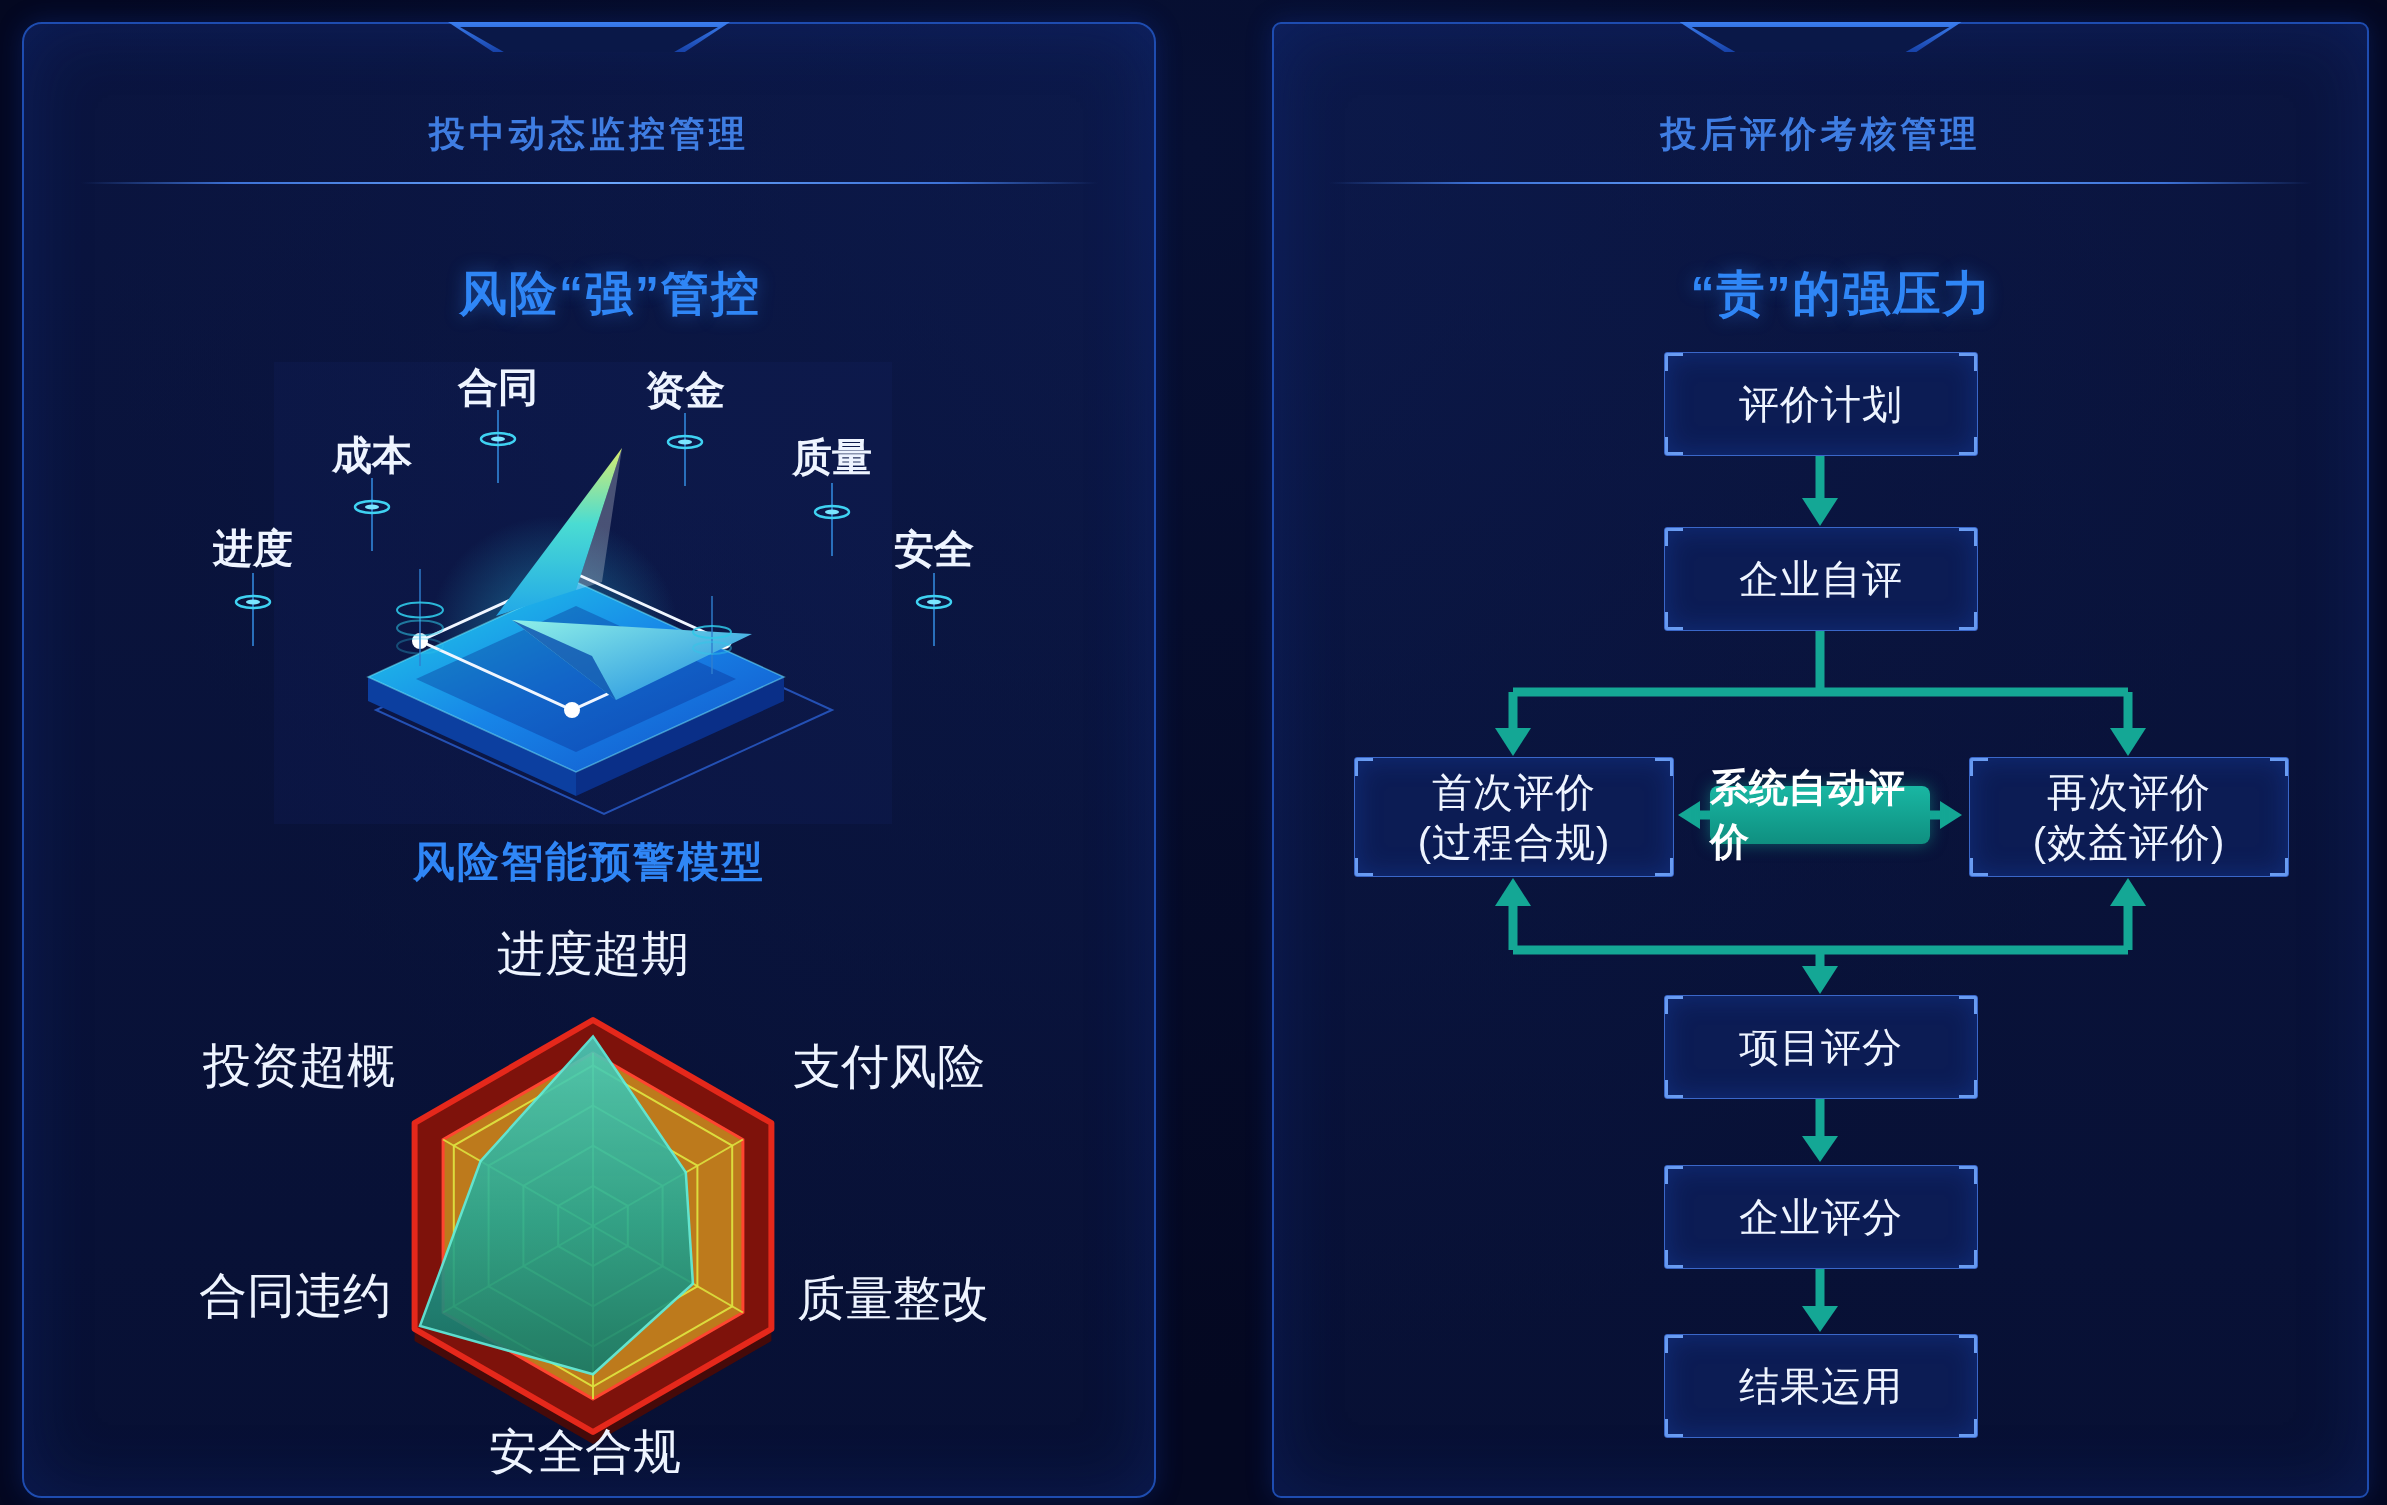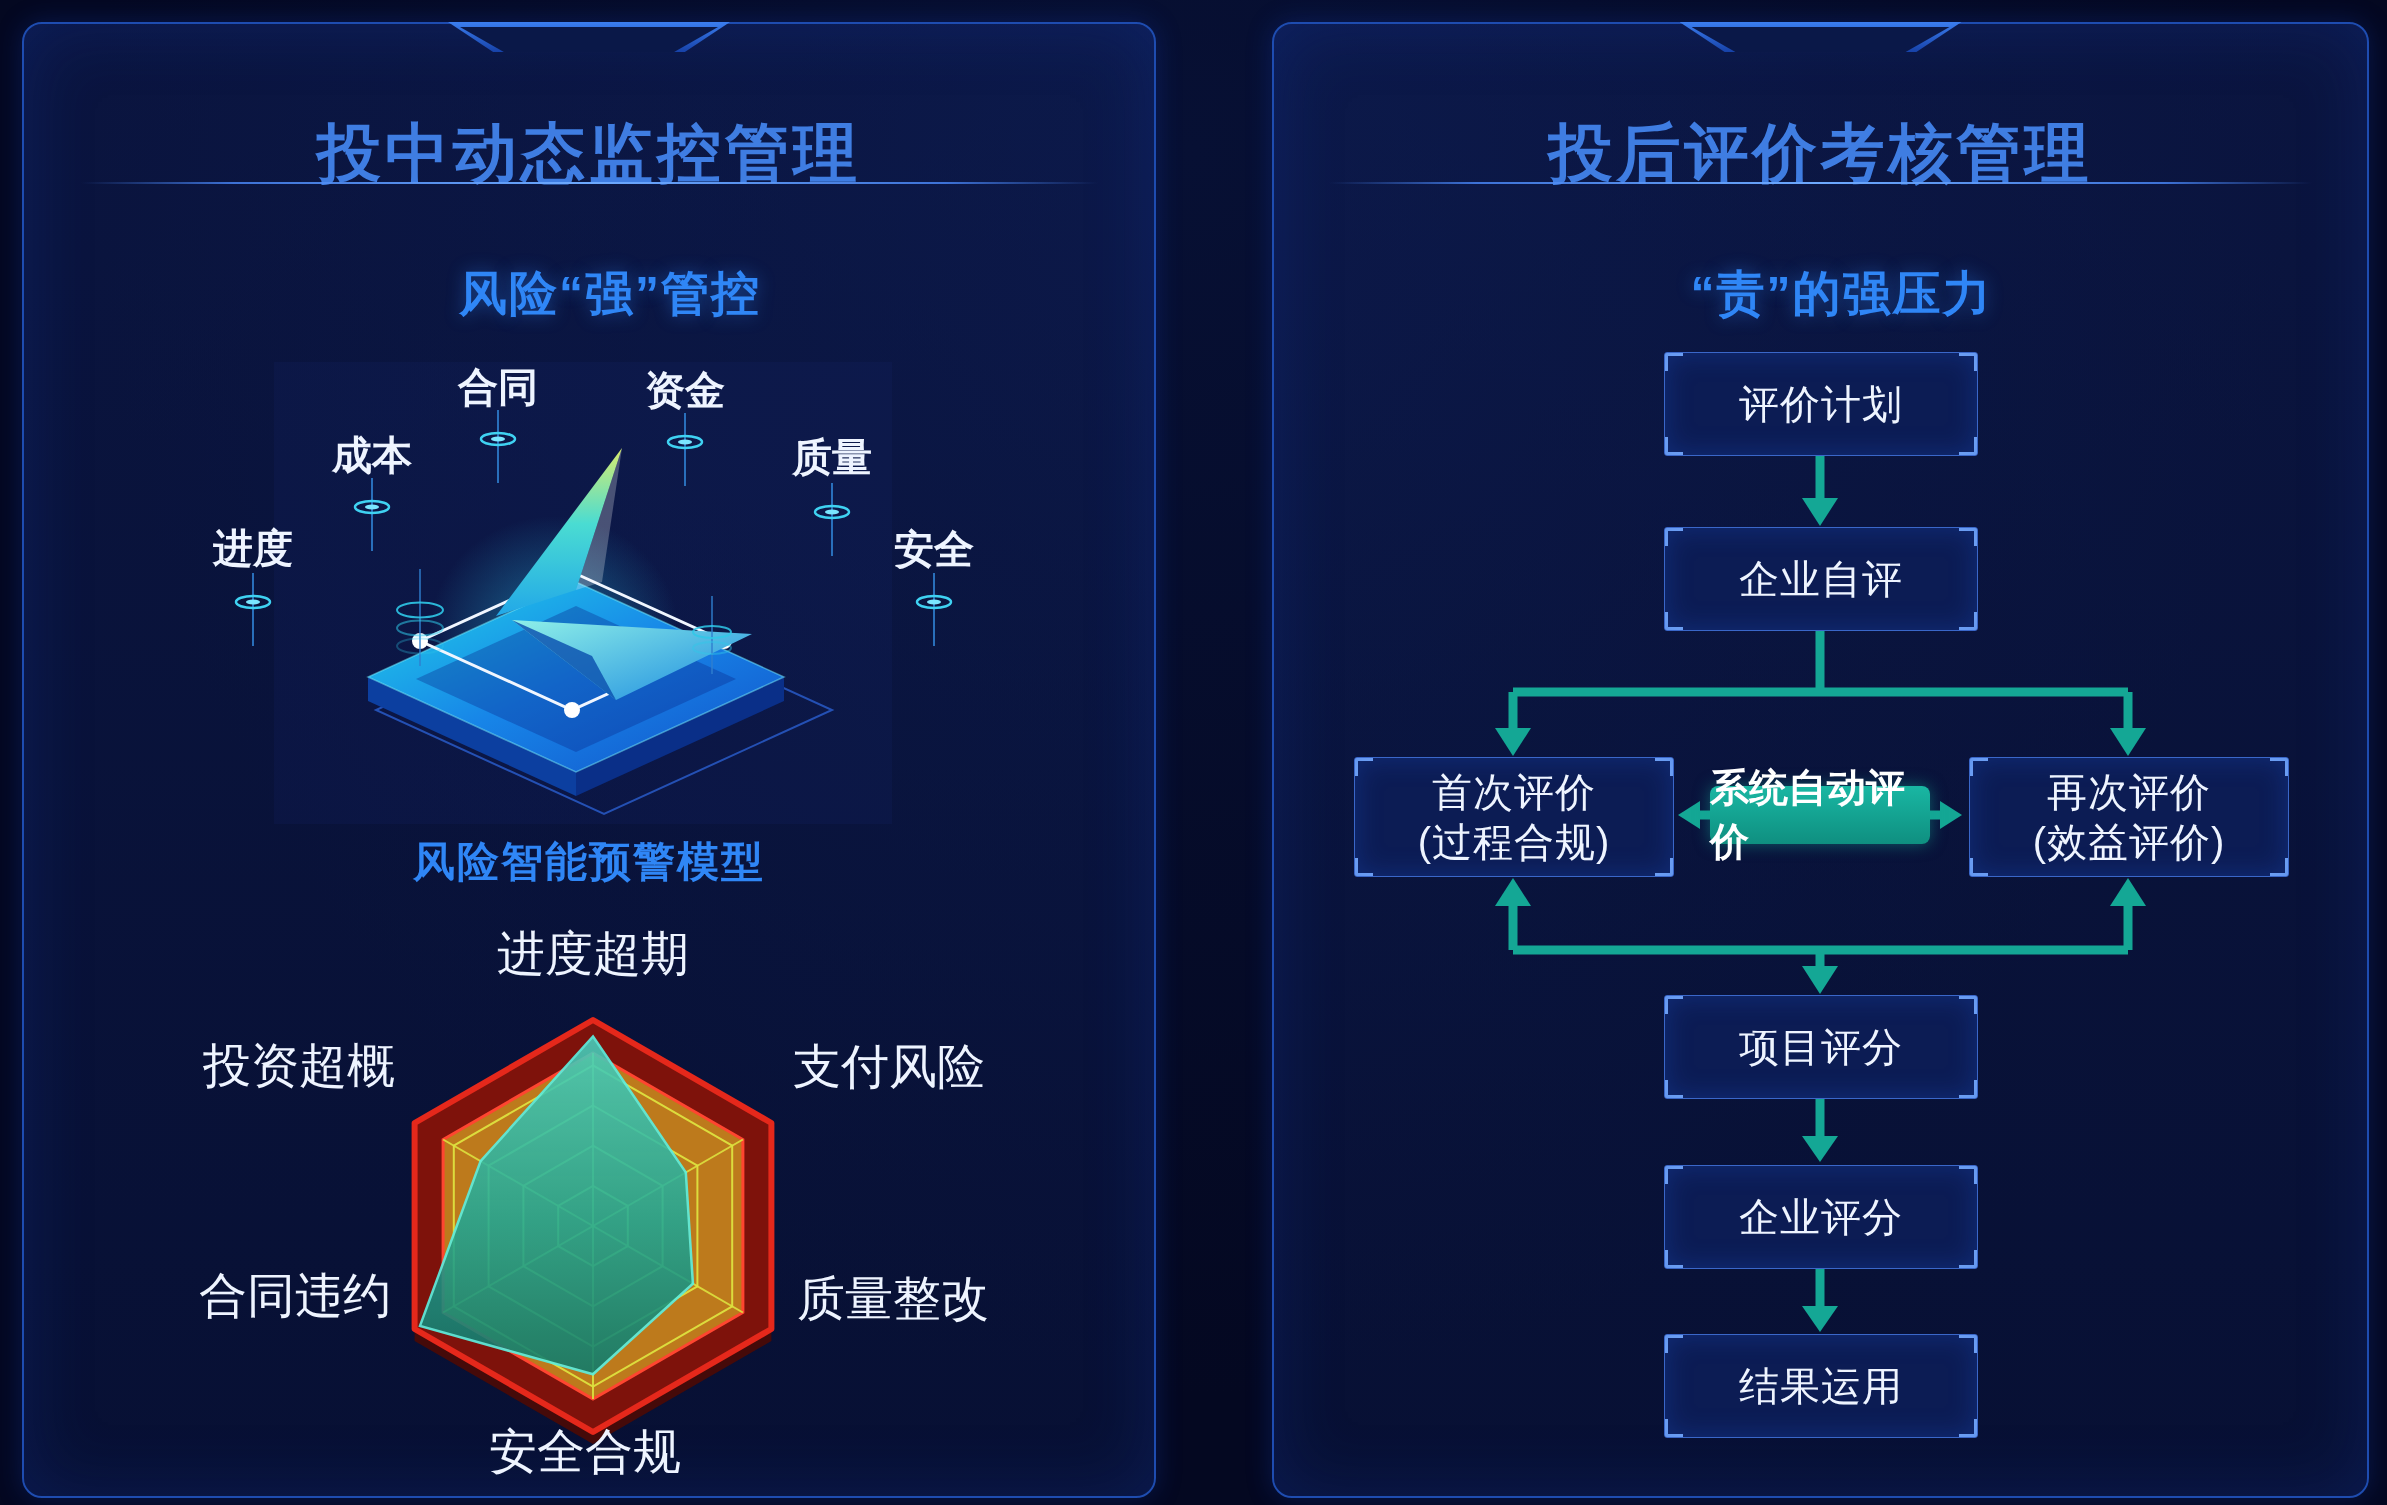--- a/index.html
+++ b/index.html
@@ -12,21 +12,21 @@
     font-family:"Liberation Sans", sans-serif;}
   .panel{position:absolute;top:22px;height:1472px;border:2px solid var(--panel-border);border-radius:20px;
     background:linear-gradient(180deg, rgba(20,40,110,0.40) 0%, rgba(10,22,66,0.58) 100%);
     box-shadow: inset 0 0 70px rgba(25,70,190,0.22), 0 0 26px rgba(20,60,180,0.30);}
   .tab{position:absolute;top:-2px;left:50%;transform:translateX(-50%);width:282px;height:30px;}
   .tab-outer{position:absolute;inset:0;background:linear-gradient(180deg,#3b7ef0,#1742a8);
     clip-path:polygon(0 0,100% 0,84% 100%,16% 100%);}
   .tab-inner{position:absolute;left:12px;right:12px;top:5px;bottom:0;background:#0a1848;
     clip-path:polygon(0 0,100% 0,83% 100%,17% 100%);}
   .panel-title{position:absolute;top:86px;left:0;width:100%;margin:0;text-align:center;
-    font-size:64px;font-weight:700;color:var(--title-blue);letter-spacing:4px;}
+    font-size:36px;font-weight:700;color:var(--title-blue);letter-spacing:4px;}
   .divider{position:absolute;top:158px;left:5%;width:90%;height:2px;
     background:linear-gradient(90deg, rgba(60,120,230,0) 0%, rgba(70,130,240,.85) 15%, rgba(110,170,255,1) 50%, rgba(70,130,240,.85) 85%, rgba(60,120,230,0) 100%);}
   .panel-subtitle{position:absolute;top:238px;left:0;width:100%;text-align:center;
     font-size:48px;font-weight:700;color:var(--subtitle-blue);letter-spacing:2px;
     text-shadow:0 0 18px rgba(47,134,246,.45);padding-left:21px;}
   .illus{position:absolute;left:100px;top:320px;width:940px;height:500px;}
   .illus text{font-size:40px;font-weight:600;fill:var(--text-light);}
   .marker line{stroke:#2f7fd0;stroke-width:2;opacity:.85;}
   .marker .ring{fill:none;stroke:#3fd2f2;stroke-width:2.5;}
   .marker .dot{fill:#7ae6ff;}
@@ -204,21 +204,21 @@
     </svg>
 
     <div class="rlabel" style="left:569px;top:930px;">进度超期</div>
     <div class="rlabel" style="left:865px;top:1043px;">支付风险</div>
     <div class="rlabel" style="left:869px;top:1275px;">质量整改</div>
     <div class="rlabel" style="left:561px;top:1428px;">安全合规</div>
     <div class="rlabel" style="left:271px;top:1272px;">合同违约</div>
     <div class="rlabel" style="left:275px;top:1042px;">投资超概</div>
   </section>
 
-  <section class="panel" style="left:1272px;width:1093px;">
+  <section class="panel" style="left:1272px;width:1093px;border-radius:9px;">
     <div class="tab">
       <div class="tab-outer"></div>
       <div class="tab-inner"></div>
     </div>
     <h2 class="panel-title">投后评价考核管理</h2>
     <div class="divider"></div>
     <div class="panel-subtitle">“责”的强压力</div>
 
     <svg class="conn" viewBox="0 0 1093 1472">
       <g>

